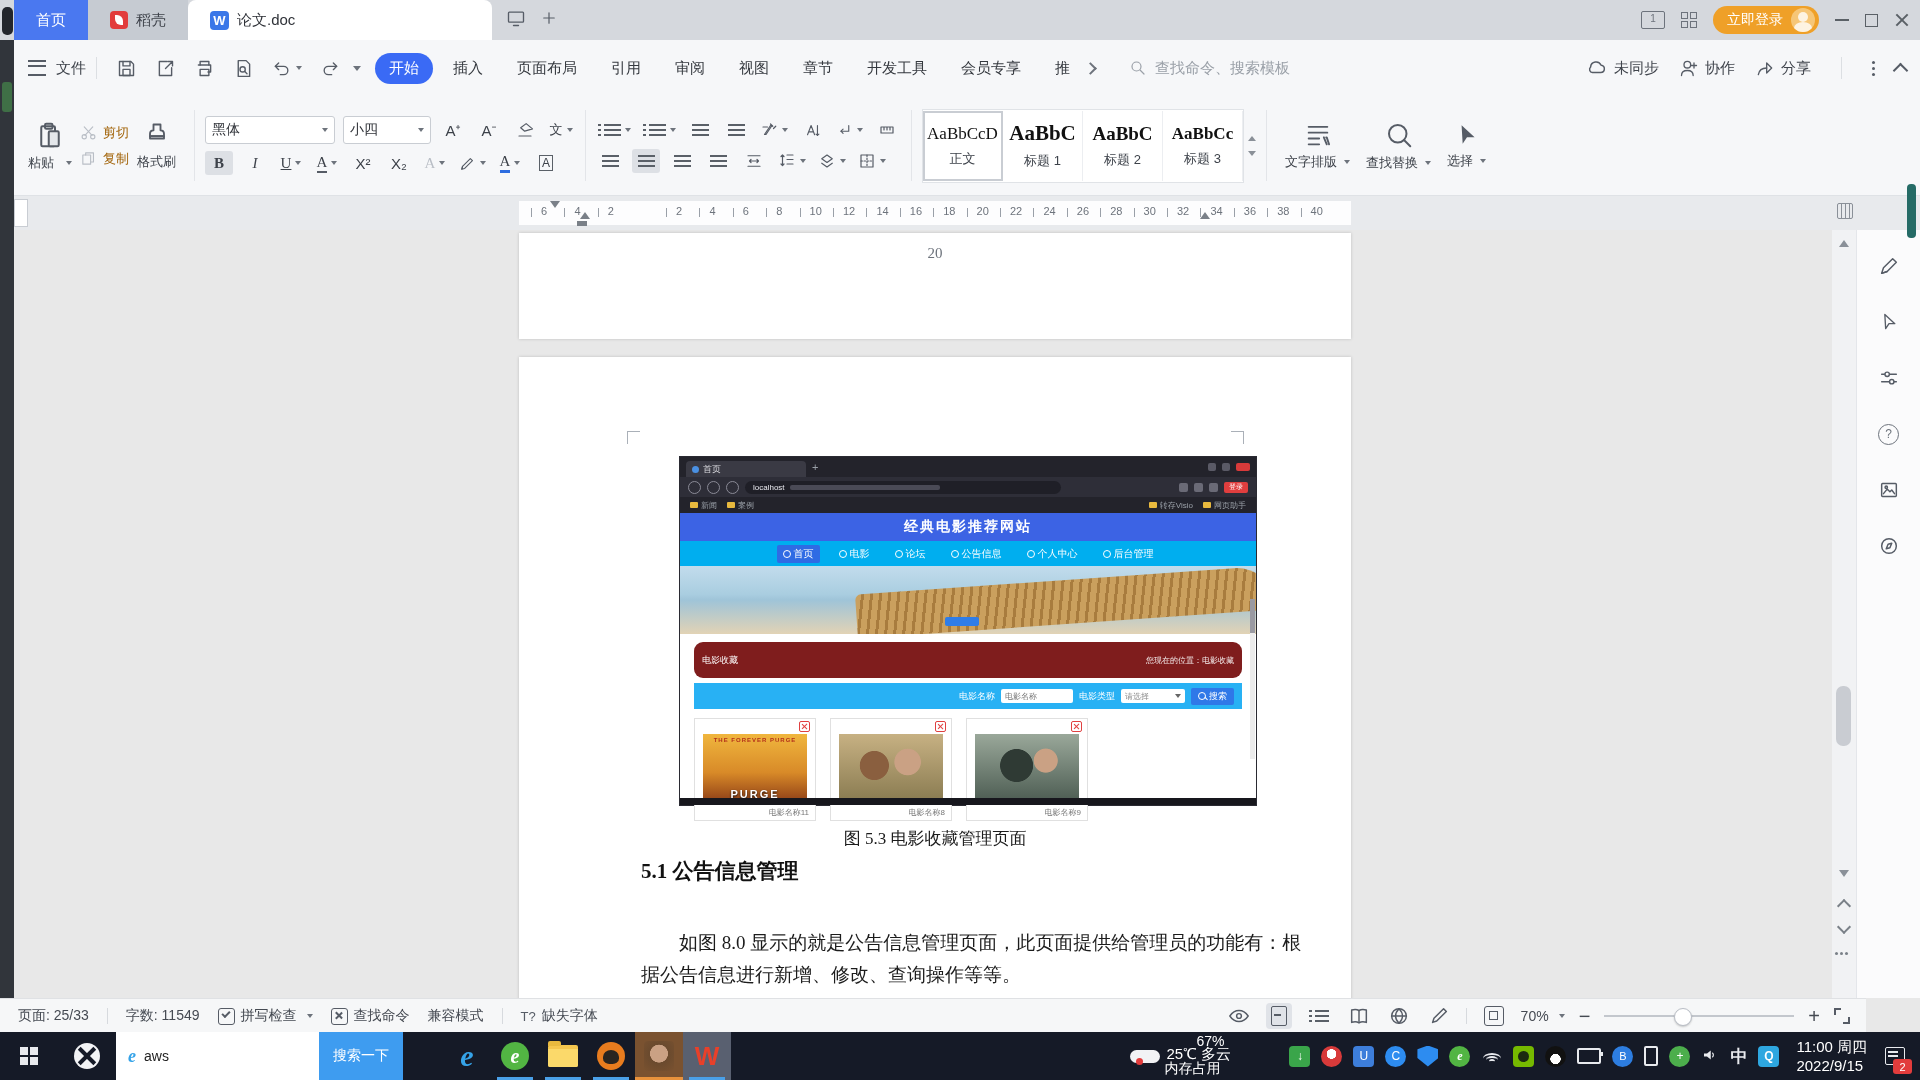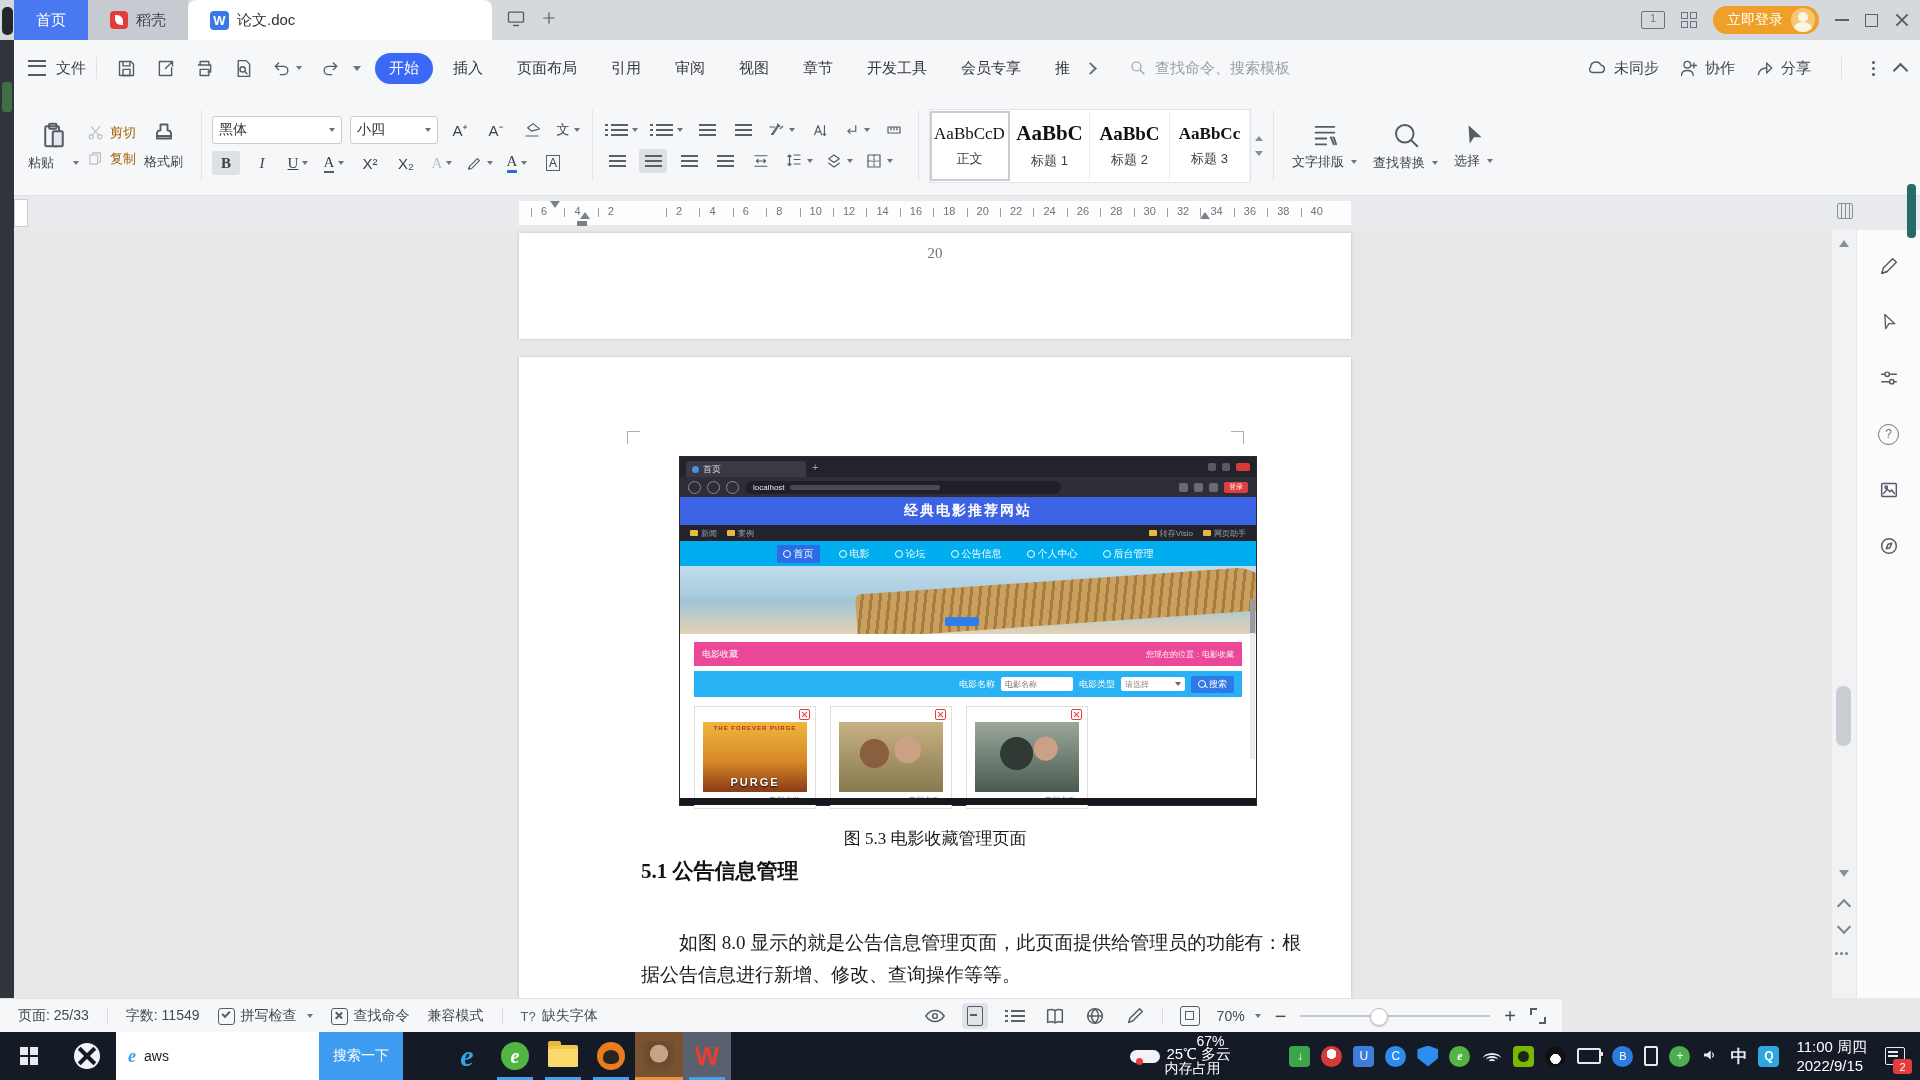--- a/index.html
+++ b/index.html
@@ -129,21 +129,21 @@
   #site-header{height:28px;background:#3c63e4;color:#fff;display:flex;align-items:center;justify-content:center;font-size:14px;font-weight:bold;letter-spacing:2px;}
   #site-nav{height:25px;background:#00aeef;display:flex;align-items:center;justify-content:center;gap:13px;color:#fff;font-size:10px;}
   .nav-item{display:flex;align-items:center;gap:3px;padding:2px 6px;border-radius:2px;}
   .nav-item.active{background:#2f6be4;}
   .nav-dot{width:6px;height:6px;border:1px solid #fff;border-radius:50%;}
   #hero{height:68px;background:linear-gradient(to bottom,#c2dcec 0%,#a9cde0 42%,#9fc4d8 50%,#e2d3b5 100%);position:relative;overflow:hidden;}
   #thatch{position:absolute;right:-20px;top:14px;width:420px;height:44px;
           background:repeating-linear-gradient(100deg,#caa05e 0 6px,#a87c3e 6px 9px);transform:rotate(-4deg);border-radius:6px 40px 0 0;}
   #hero-ctrl{position:absolute;left:46%;bottom:8px;width:34px;height:9px;background:#2f7de8;border-radius:2px;}
   #shot-content{position:relative;margin:8px 14px 0 14px;}
-  #sec-bar{height:24px;background:#ec4899;display:flex;align-items:center;justify-content:space-between;color:#fff;padding:0 8px;font-size:9px;}
+  #sec-bar{height:36px;background:#7f1d1d;display:flex;align-items:center;justify-content:space-between;color:#fff;padding:0 8px;font-size:9px;border-radius:9px;}
   #sec-bar .crumbs{font-size:8px;opacity:.92;}
   #filter-strip{margin-top:5px;height:26px;background:#28b1f4;display:flex;align-items:center;justify-content:flex-end;gap:6px;padding:0 8px;color:#fff;font-size:9px;}
   #movie-input{width:64px;height:14px;border:none;background:#fff;border-radius:2px;font-size:8px;padding:0 4px;color:#333;}
   #movie-select{width:56px;height:14px;background:#fff;border-radius:2px;color:#888;font-size:8px;display:flex;align-items:center;justify-content:space-between;padding:0 4px;}
   .sel-caret{width:0;height:0;border-left:3px solid transparent;border-right:3px solid transparent;border-top:4px solid #666;}
   #search-btn{height:17px;background:#2f78e8;border-radius:2px;color:#fff;font-size:9px;display:flex;align-items:center;gap:3px;padding:0 7px;}
   .mag{width:6px;height:6px;border:1.4px solid #fff;border-radius:50%;position:relative;}
   .mag::after{content:"";position:absolute;left:5px;top:5px;width:4px;height:1.4px;background:#fff;transform:rotate(45deg);}
   #cards{display:flex;gap:14px;margin-top:9px;}
   .card{position:relative;width:122px;height:103px;background:#fff;border:1px solid #e0e0e0;box-sizing:border-box;}
@@ -175,21 +175,21 @@
   #ruler-toggle{position:absolute;left:1837px;top:203px;width:14px;height:14px;border:1.5px solid #8a9098;border-radius:2px;
       background:repeating-linear-gradient(to right,transparent 0 3px,#8a9098 3px 4px);}
   #right-sidebar{position:absolute;left:1856px;top:230px;width:64px;height:768px;background:#fbfbfc;border-left:1px solid #e4e6ea;
       display:flex;flex-direction:column;align-items:center;padding-top:24px;gap:32px;box-sizing:border-box;}
   .side-ico{width:24px;height:24px;display:flex;align-items:center;justify-content:center;color:#6d737c;font-size:15px;}
   .qcirc{width:19px;height:19px;border:1.6px solid #6d737c;border-radius:50%;display:flex;align-items:center;justify-content:center;font-size:12px;}
   #teal-strip{position:absolute;left:1907px;top:184px;width:9px;height:54px;background:#256b66;border-radius:4px;}
   #left-strip{position:absolute;left:0;top:40px;width:14px;height:992px;background:#31353b;}
   #left-strip .green{position:absolute;left:2px;top:42px;width:10px;height:30px;background:#3f6f46;border-radius:3px;}
   
-  #statusbar{position:absolute;left:0;top:998px;width:1562px;height:34px;background:#f6f7f8;border-top:1px solid #dfe1e4;
+  #statusbar{position:absolute;left:0;top:998px;width:1866px;height:34px;background:#f6f7f8;border-top:1px solid #dfe1e4;
              display:flex;align-items:center;font-size:14px;color:#454a52;}
   .st-item{display:flex;align-items:center;gap:6px;margin-left:18px;white-space:nowrap;}
   .st-sep{width:1px;height:16px;background:#d7dade;margin-left:18px;}
   .chk{width:15px;height:15px;border:1.6px solid #565c66;border-radius:3px;position:relative;}
   .chk::after{content:"";position:absolute;left:3px;top:2px;width:6px;height:3px;border-left:2px solid #565c66;border-bottom:2px solid #565c66;transform:rotate(-45deg);}
   .xbox{width:15px;height:15px;border:1.6px solid #565c66;border-radius:3px;position:relative;}
   .xbox::before,.xbox::after{content:"";position:absolute;left:6px;top:2px;width:1.6px;height:9px;background:#565c66;}
   .xbox::before{transform:rotate(45deg);}.xbox::after{transform:rotate(-45deg);}
   #statusbar-right{position:absolute;right:16px;display:flex;align-items:center;gap:14px;}
   .vico{width:26px;height:26px;display:flex;align-items:center;justify-content:center;border-radius:4px;}
@@ -407,21 +407,21 @@
   </div>
 
   <div id="ribbon">
     <div class="rgroup">
       <div class="bigbtn">
         <svg class="ic" width="30" height="30" viewBox="0 0 24 24">
             <rect x="5" y="5" width="11" height="16" rx="1"></rect>
             <rect x="8" y="3" width="6" height="4" rx="1"></rect>
             <rect x="11" y="9" width="8" height="12" rx="1" style="fill:#e4e7eb"></rect>
           </svg>
-        <span class="rowflex" style="gap:15px">
+        <span class="rowflex" style="gap:8px">
             <span>粘贴</span>
             <span class="caret sm"></span>
           </span>
       </div>
       <div class="col2">
         <div class="smbtn">
           <svg class="ic" width="17" height="17" viewBox="0 0 24 24" style="stroke:#b9bec6">
               <circle cx="6" cy="18" r="3"></circle>
               <circle cx="18" cy="18" r="3"></circle>
               <path d="M7 16L18 4M17 16L6 4"></path>
@@ -731,21 +731,20 @@
             <span>localhost</span>
             <span class="tail"></span>
           </div>
           <div id="shot-addr-right">
             <span class="mini-ico"></span>
             <span class="mini-ico"></span>
             <span class="mini-ico"></span>
             <span id="shot-login">登录</span>
           </div>
         </div>
-        <div id="site-header">经典电影推荐网站</div>
         <div id="shot-bmrow">
           <span id="bm-left" style="display:flex;gap:10px">
               <span class="bm-item">
                 <span class="fold"></span>
                 <span>新闻</span>
               </span>
               <span class="bm-item">
                 <span class="fold"></span>
                 <span>案例</span>
               </span>
@@ -754,20 +753,21 @@
               <span class="bm-item">
                 <span class="fold"></span>
                 <span>转存Visio</span>
               </span>
               <span class="bm-item">
                 <span class="fold"></span>
                 <span>网页助手</span>
               </span>
             </span>
         </div>
+        <div id="site-header">经典电影推荐网站</div>
         <div id="site-nav">
             <span class="nav-item active">
               <span class="nav-dot"></span>
               <span>首页</span>
             </span>
             <span class="nav-item">
               <span class="nav-dot"></span>
               <span>电影</span>
             </span>
             <span class="nav-item">

